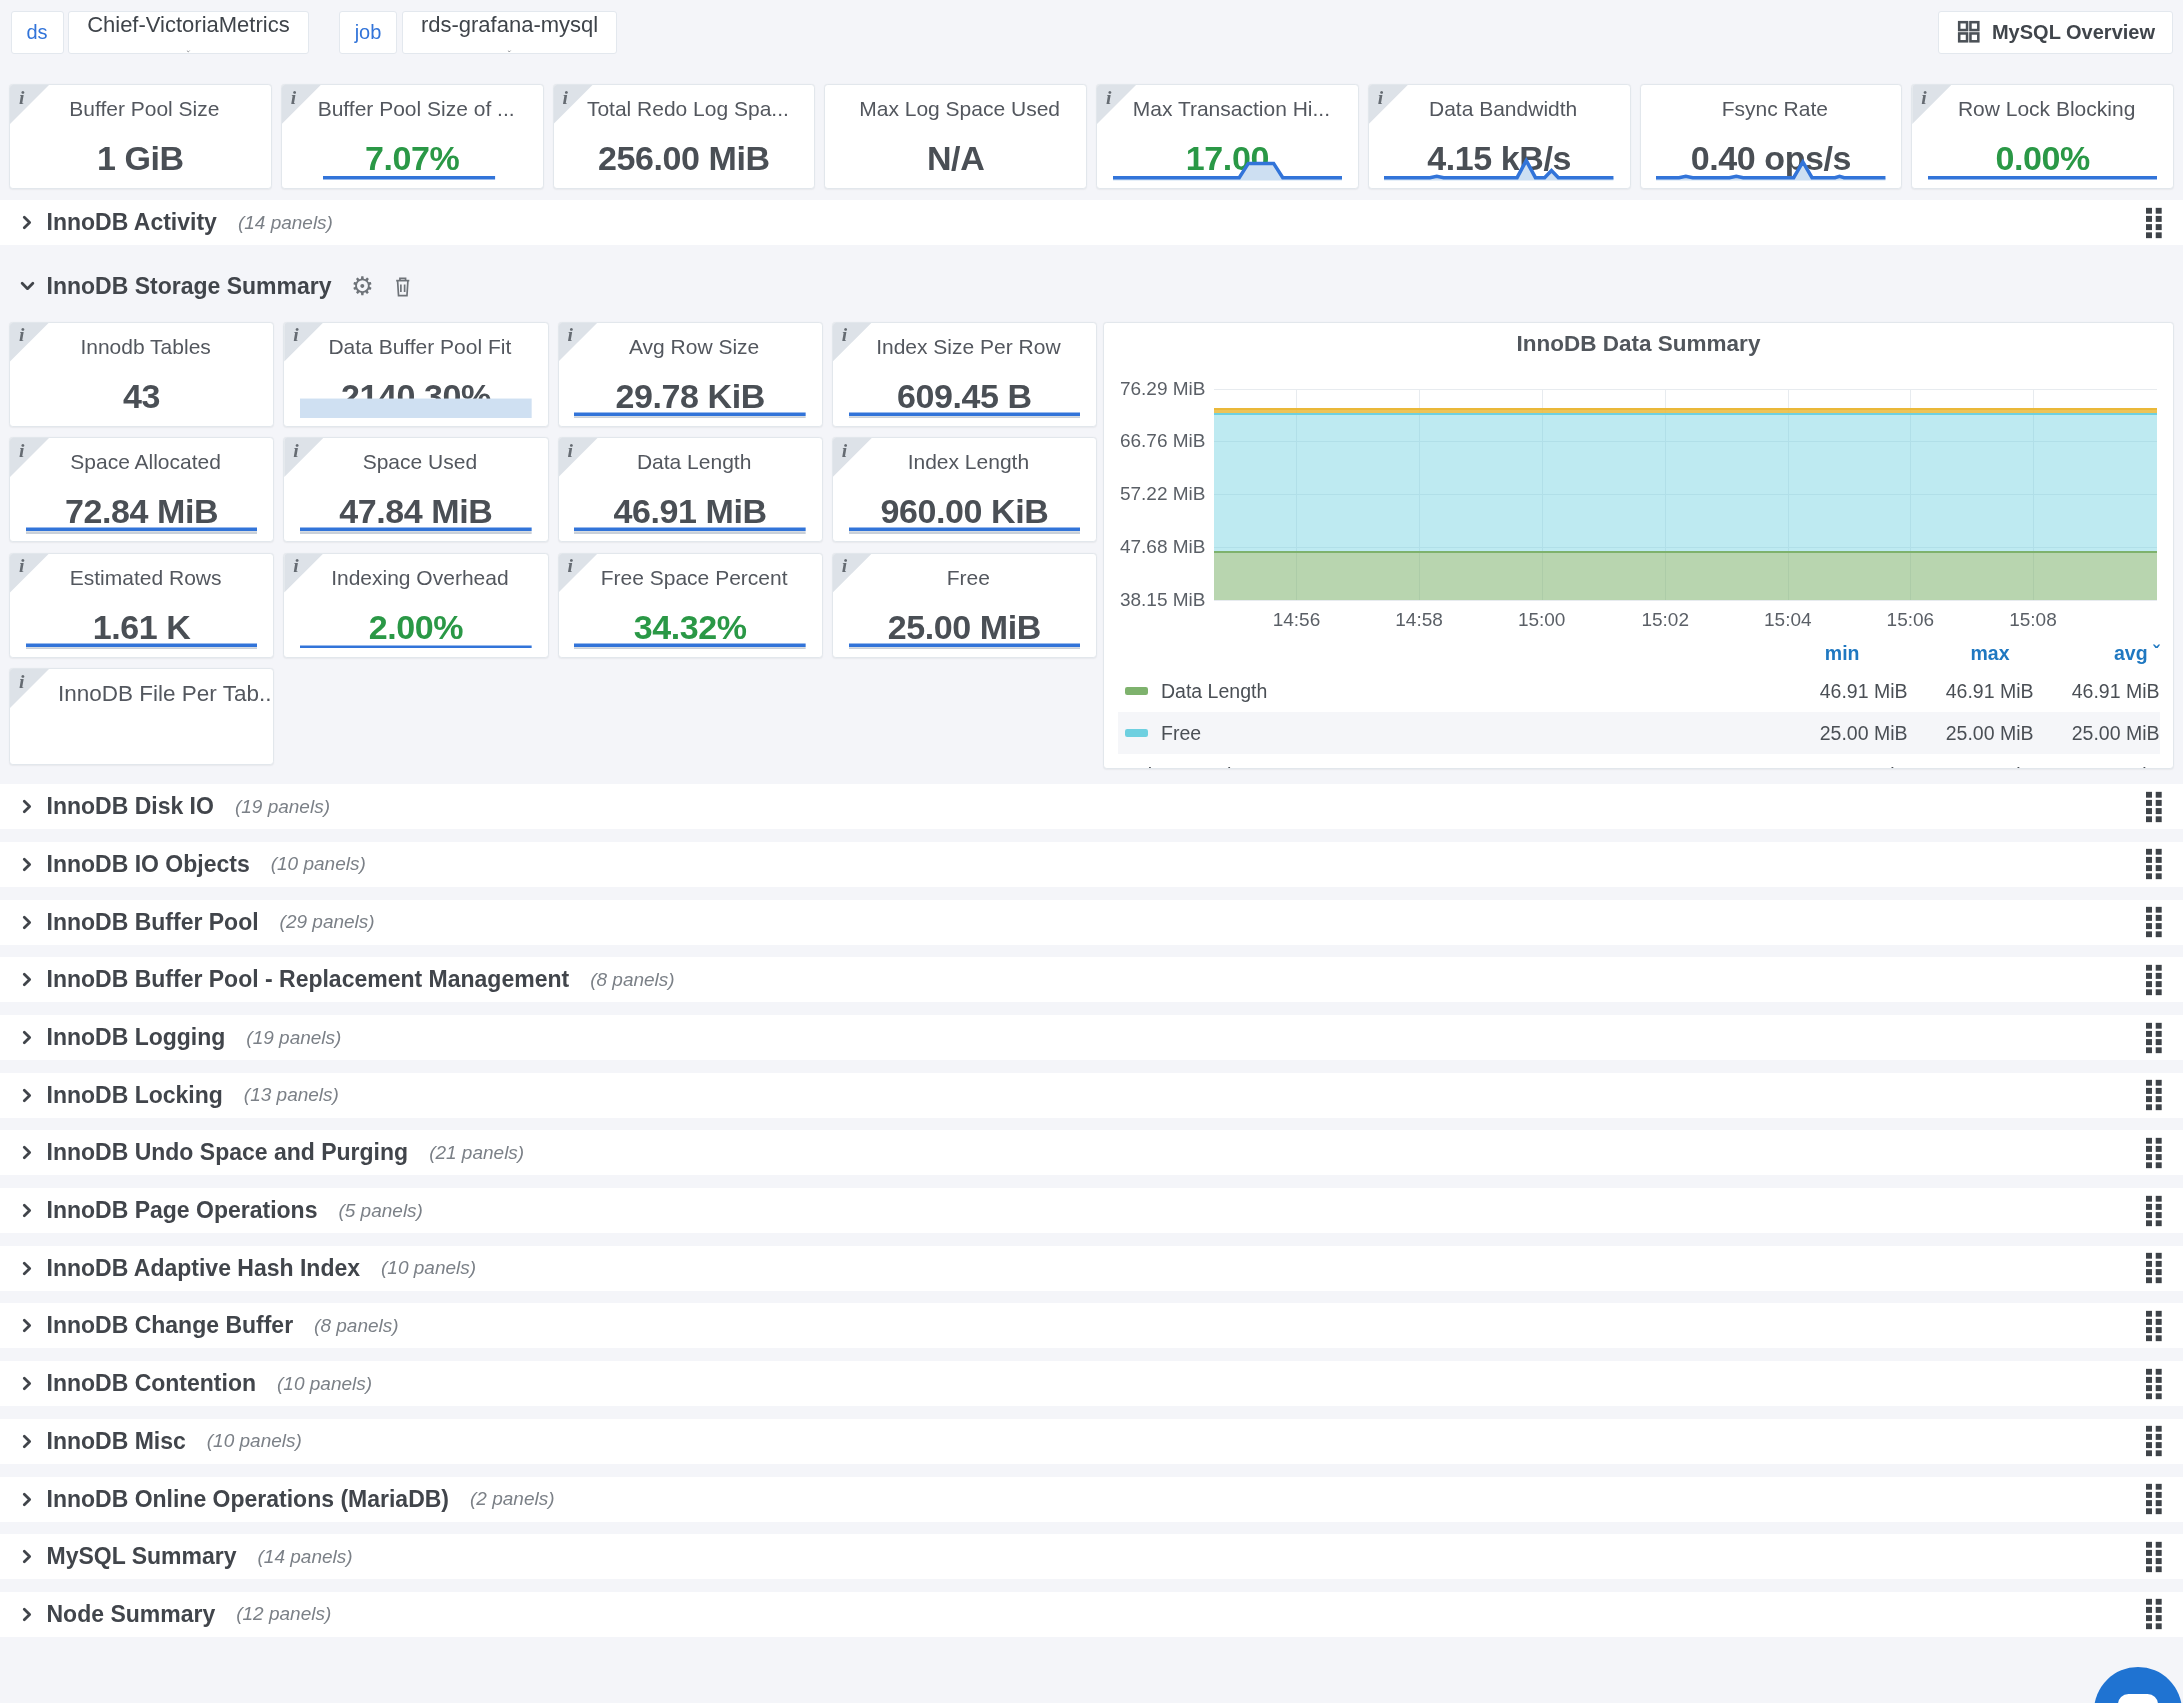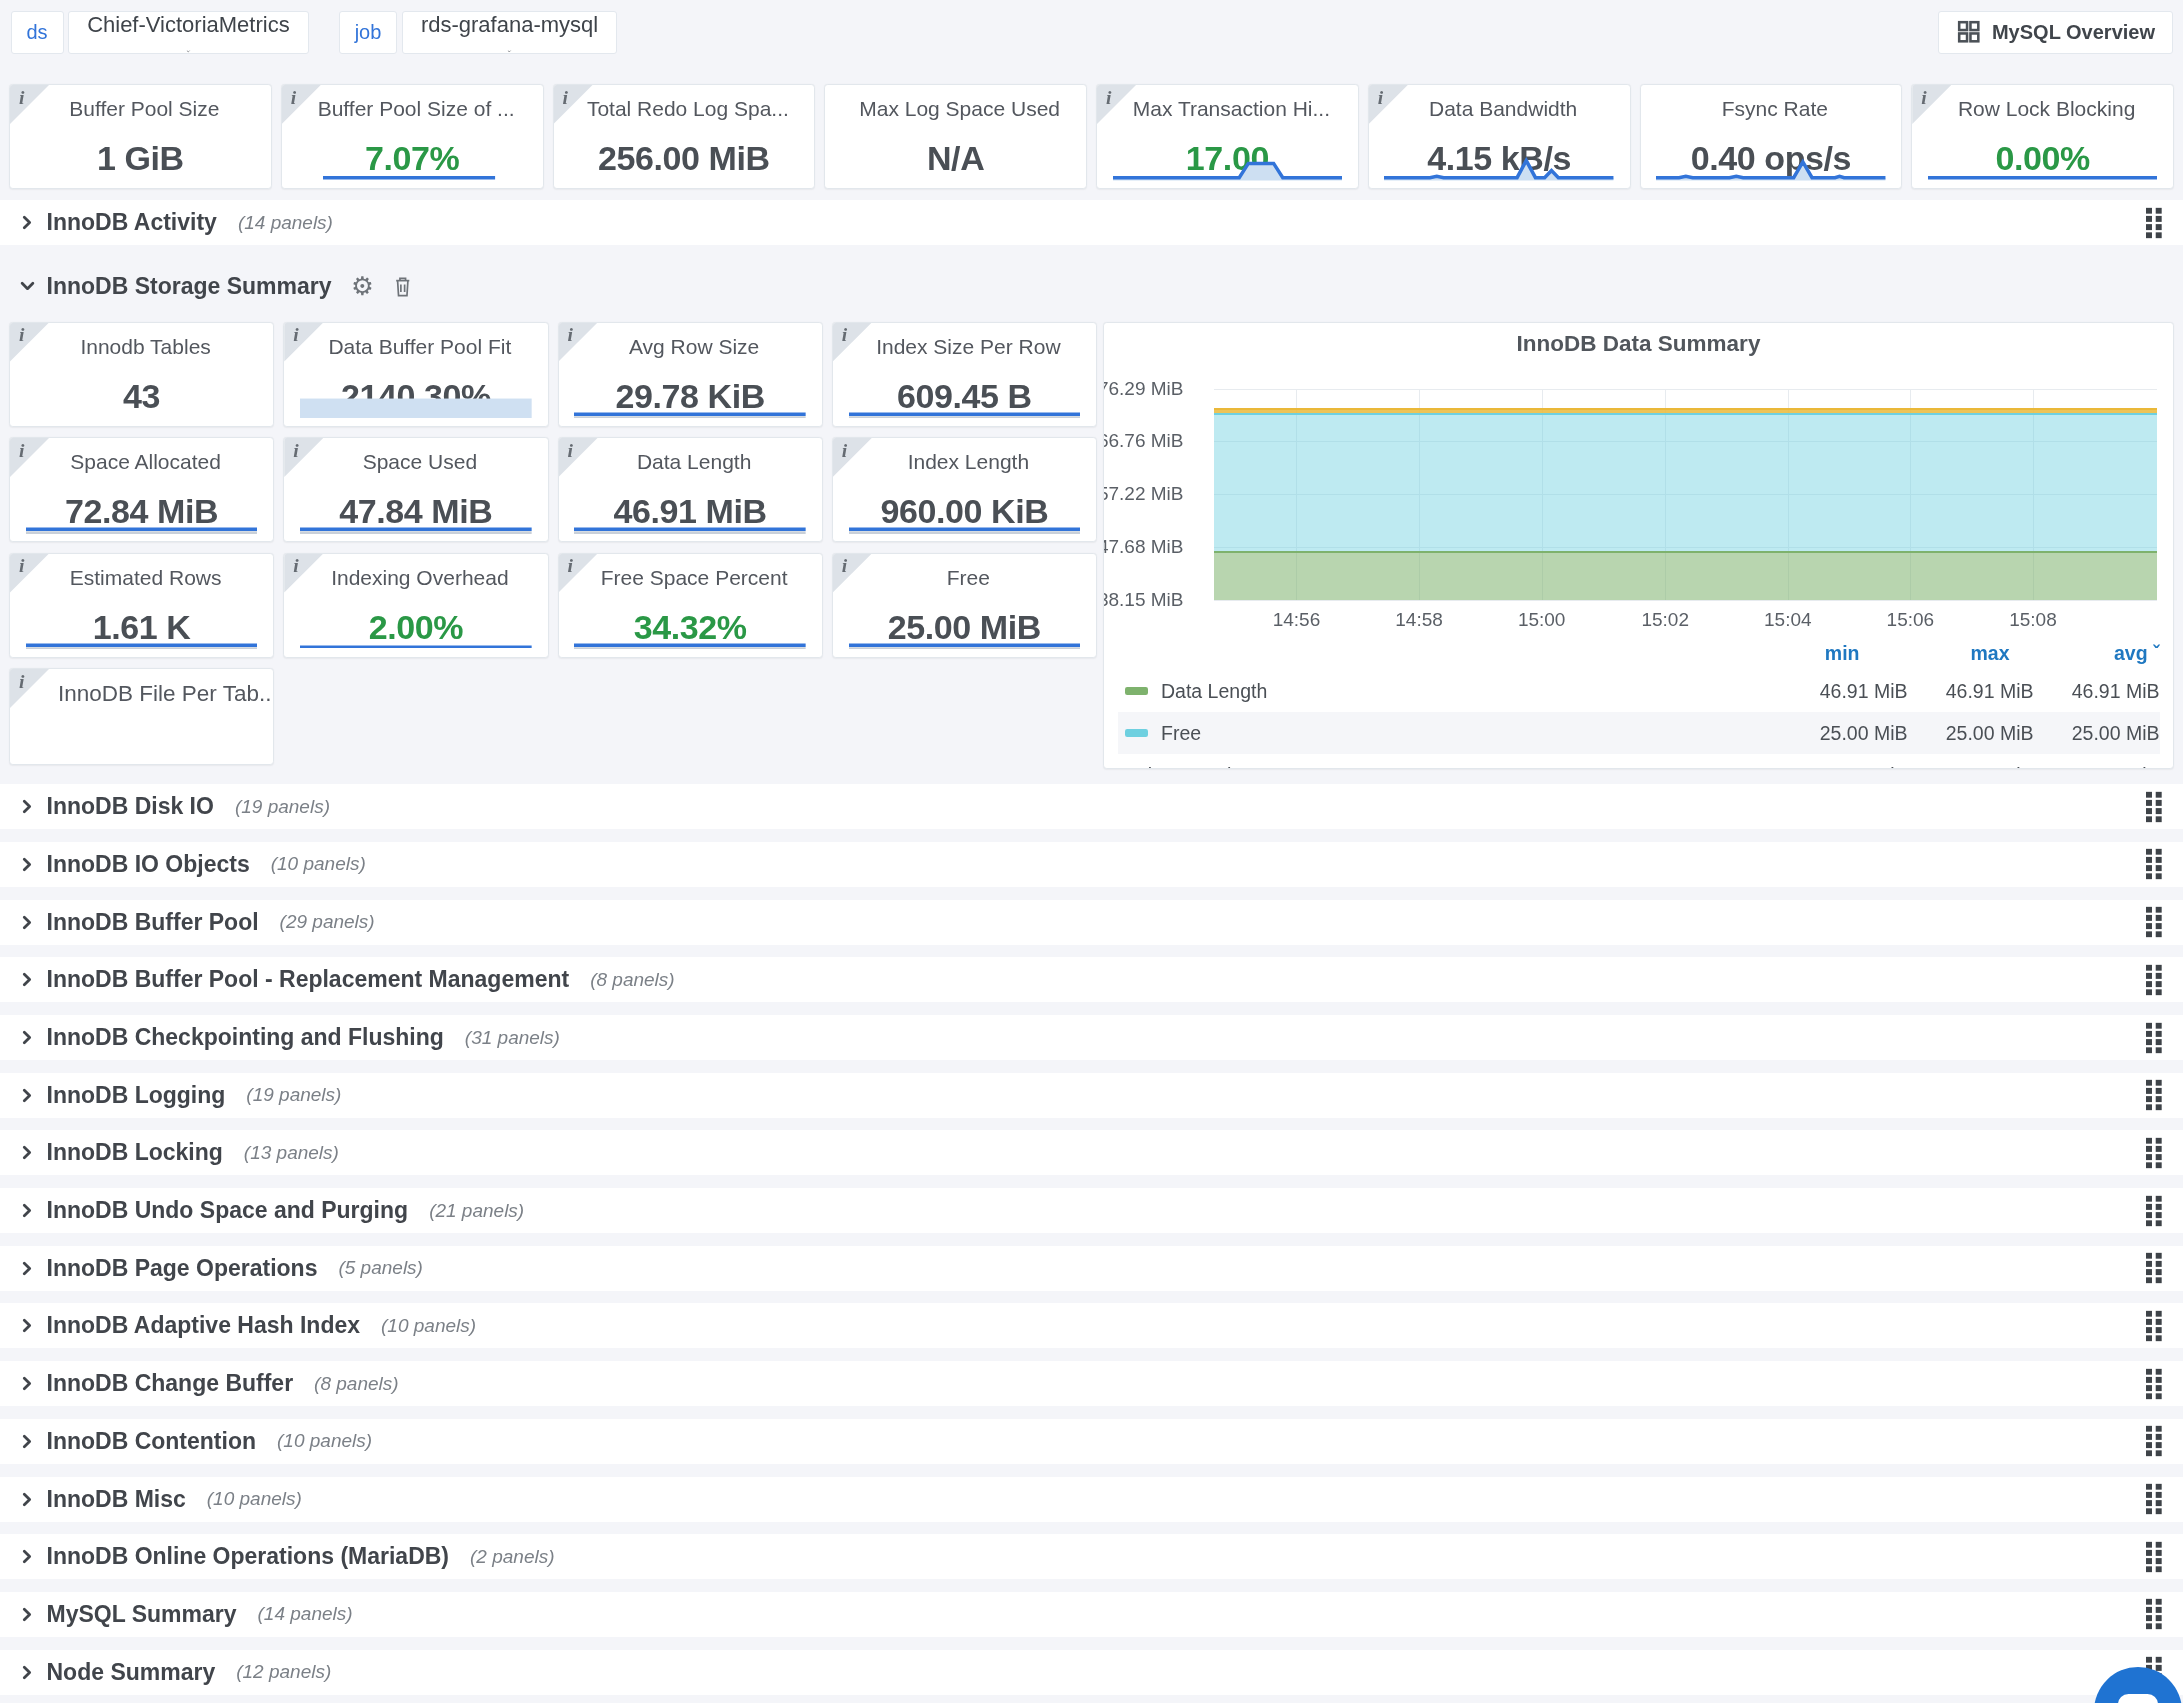--- a/index.html
+++ b/index.html
@@ -64,21 +64,21 @@
   .chart-title { height:30px; line-height:30px; text-align:center; font-size:22.5px; font-weight:600;
                  color:#51565c; margin-bottom:30px; cursor:pointer; }
   .plot-wrap { position:relative; height:211px; margin-left:96px; margin-right:3px; }
   .plot { position:absolute; inset:0; }
   .hgrid { position:absolute; left:0; right:0; height:0; border-top:0.7px solid #e7ebef; }
   .vgrid { position:absolute; top:0; bottom:0; width:0; border-left:0.7px solid #e7ebef; }
   .band { position:absolute; left:0; right:0; }
   .band-green  { top:77.03%; height:22.97%; background:rgba(126,178,109,.55); border-top:2.2px solid #7eb26d; }
   .band-cyan   { top:11.48%; height:65.55%; background:rgba(110,208,224,.45); border-top:2.2px solid #6ed0e0; }
   .band-yellow { top:9.02%;  height:2.46%;  background:rgba(234,184,57,.85);  border-top:2.2px solid #eab839; }
-  .ylab { position:absolute; right:100%; transform:translateY(-50%); margin-right:30px; white-space:nowrap;
+  .ylab { position:absolute; right:100%; transform:translateY(-50%); margin-right:8px; white-space:nowrap;
           font-size:19px; color:#5a5f66; }
   .xaxis { position:relative; height:36px; margin-left:96px; margin-right:3px; }
   .xlab { position:absolute; top:9px; transform:translateX(-50%); font-size:19px; color:#5a5f66; }
 
   .legend { margin-top:1.5px; }
   .legend-header { display:flex; height:33px; align-items:center;gap:24px; }
   .legend-row { display:flex; height:42px; align-items:center; padding-left:7.5px; }
   .legend-row.zebra { background:#f5f6f9; }
   .lg-name-wrap { flex:1; display:flex; align-items:center; gap:13.5px; cursor:pointer; }
   .swatch { width:22.5px; height:7.5px; border-radius:2.2px; }
@@ -543,32 +543,20 @@
             <use href="#chev-right"></use>
           </svg>
         </span>
       <span class="row-title">InnoDB Buffer Pool - Replacement Management</span>
       <span class="row-count">(8 panels)</span>
       <span class="grip"><svg width="15.7" height="31" viewBox="0 0 21 41">
             <use href="#grip8"></use>
           </svg></span>
     </div>
 
-    <div class="row-bar">
-      <span class="chev">
-          <svg width="15" height="15" viewBox="0 0 14 14">
-            <use href="#chev-right"></use>
-          </svg>
-        </span>
-      <span class="row-title">InnoDB Checkpointing and Flushing</span>
-      <span class="row-count">(31 panels)</span>
-      <span class="grip"><svg width="15.7" height="31" viewBox="0 0 21 41">
-            <use href="#grip8"></use>
-          </svg></span>
-    </div>
 
     <div class="row-bar">
       <span class="chev">
           <svg width="15" height="15" viewBox="0 0 14 14">
             <use href="#chev-right"></use>
           </svg>
         </span>
       <span class="row-title">InnoDB Logging</span>
       <span class="row-count">(19 panels)</span>
       <span class="grip"><svg width="15.7" height="31" viewBox="0 0 21 41">

